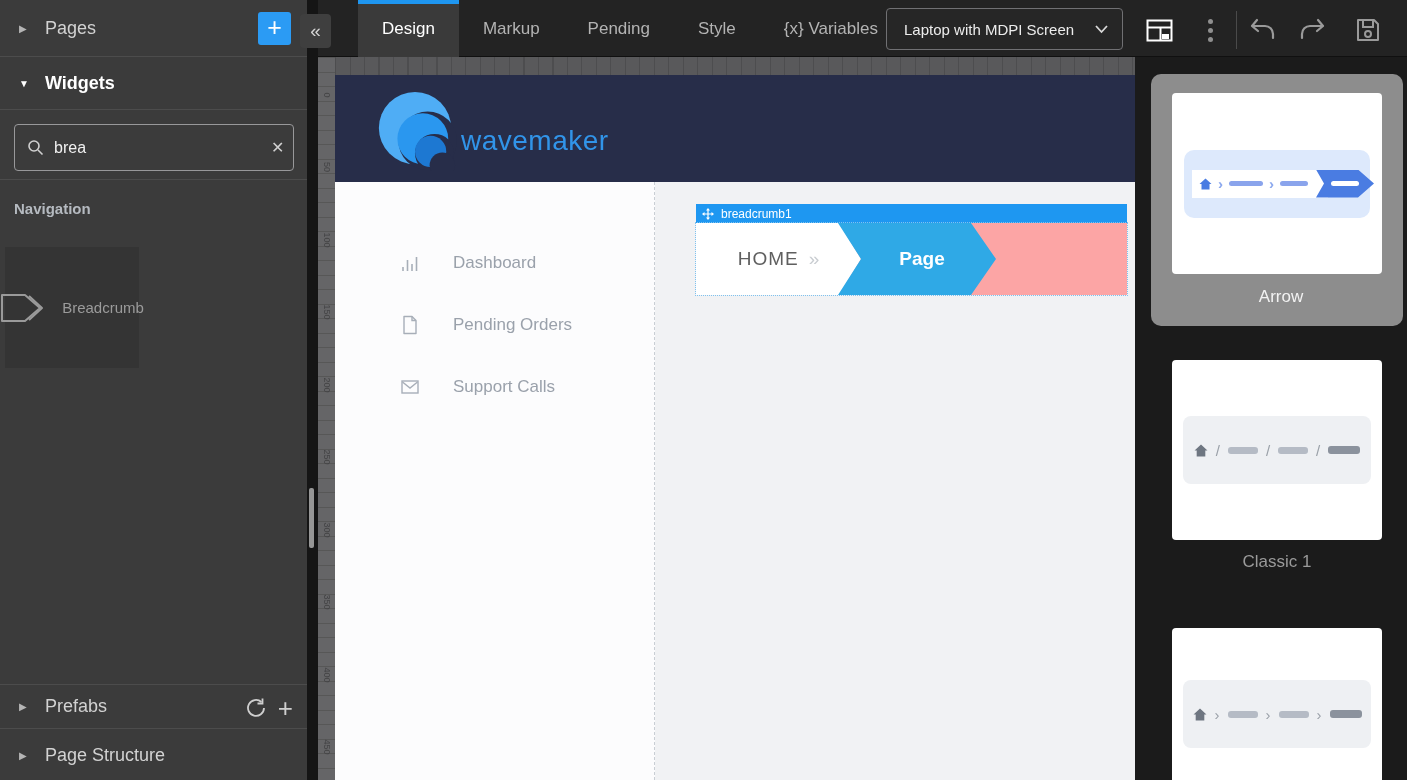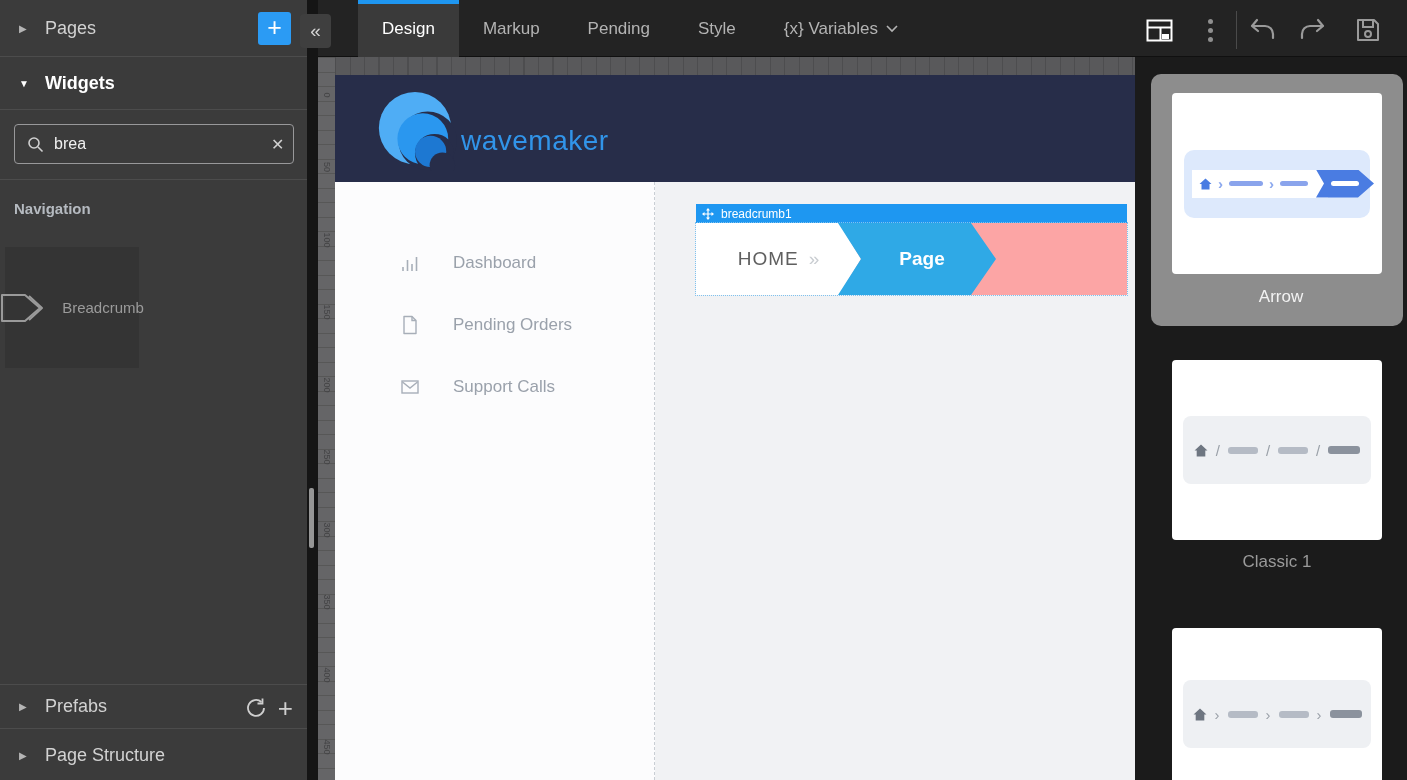--- a/index.html
+++ b/index.html
@@ -29,21 +29,21 @@
   #sidebar { left:0; top:0; width:307px; height:780px; background:#3b3b3b; color:#cfcfcf; }
   .side-row { position:relative; display:flex; align-items:center; padding-left:19px; }
   .tri { font-size:10px; color:#b5b5b5; width:26px; }
   .side-title { font-size:18px; color:#d2d2d2; }
   #row-pages { height:57px; border-bottom:1px solid #4c4c4c; }
   #add-page-btn { position:absolute; left:258px; top:12px; width:33px; height:33px; background:#2b9bf4; color:#fff;
         border-radius:3px; font-size:25px; line-height:30px; text-align:center; cursor:pointer; }
   #row-widgets { height:53px; border-bottom:1px solid #4c4c4c; }
   #row-widgets .side-title { color:#ffffff; font-weight:bold; }
   #search-wrap { height:70px; border-bottom:1px solid #4c4c4c; position:relative; }
-  #search-box { position:absolute; left:14px; top:14px; width:280px; height:40px; border:1px solid #98989a;
+  #search-box { position:absolute; left:14px; top:14px; width:280px; height:47px; border:1px solid #98989a;
         border-radius:4px; display:flex; align-items:center; padding:0 12px; gap:10px; }
   #search-box input { flex:1; background:transparent; border:none; outline:none; color:#f0f0f0; font-size:16px;
         font-family:"Liberation Sans", sans-serif; }
   #clear-search { color:#d0d0d0; font-size:16px; cursor:pointer; }
   #cat-label { padding:20px 0 0 14px; font-size:15px; font-weight:bold; color:#b5bac0; }
   #widget-tile { position:absolute; left:5px; top:247px; width:134px; height:121px; background:#343434;
         display:flex; flex-direction:row; align-items:center; justify-content:center; gap:16px; cursor:pointer; }
   #widget-tile .wlabel { color:#9b9b9b; font-size:15px; }
   #row-prefabs { position:absolute; left:0; top:684px; width:307px; height:45px; border-top:1px solid #4c4c4c;
         border-bottom:1px solid #4c4c4c; }
@@ -138,20 +138,28 @@
         </div>
       <div class="tab">
         <span>{x} Variables</span>
         <span class="chev">
           <svg width="12" height="8" viewBox="0 0 12 8">
               <polyline points="1,1 6,6 11,1" fill="none" stroke="#b3b3b3" stroke-width="1.6"></polyline>
             </svg>
         </span>
       </div>
     </div>
+    <div id="device-select">
+      <span class="lbl">Laptop with MDPI Screen</span>
+      <span>
+        <svg width="13" height="9" viewBox="0 0 13 9">
+            <polyline points="1,1 6.5,7 12,1" fill="none" stroke="#d8d8d8" stroke-width="1.8"></polyline>
+          </svg>
+      </span>
+    </div>
     <div class="icon-btn" style="left:824px;">
       <svg width="27" height="23" viewBox="0 0 27 23">
         <rect x="1.5" y="1.5" width="24" height="20" fill="none" stroke="#ffffff" stroke-width="2"></rect>
         <line x1="1.5" y1="8.5" x2="25.5" y2="8.5" stroke="#ffffff" stroke-width="2"></line>
         <line x1="14.5" y1="8.5" x2="14.5" y2="21.5" stroke="#ffffff" stroke-width="2"></line>
         <rect x="16" y="15" width="7" height="5" fill="#ffffff"></rect>
       </svg>
     </div>
     <div class="icon-btn" style="left:875px;">
       <span class="kebab">

